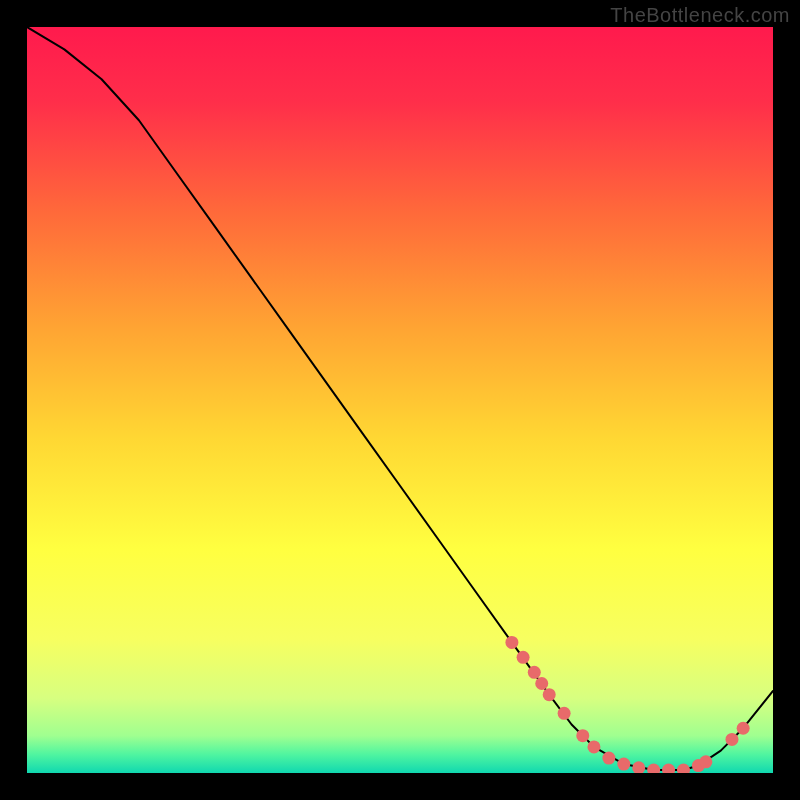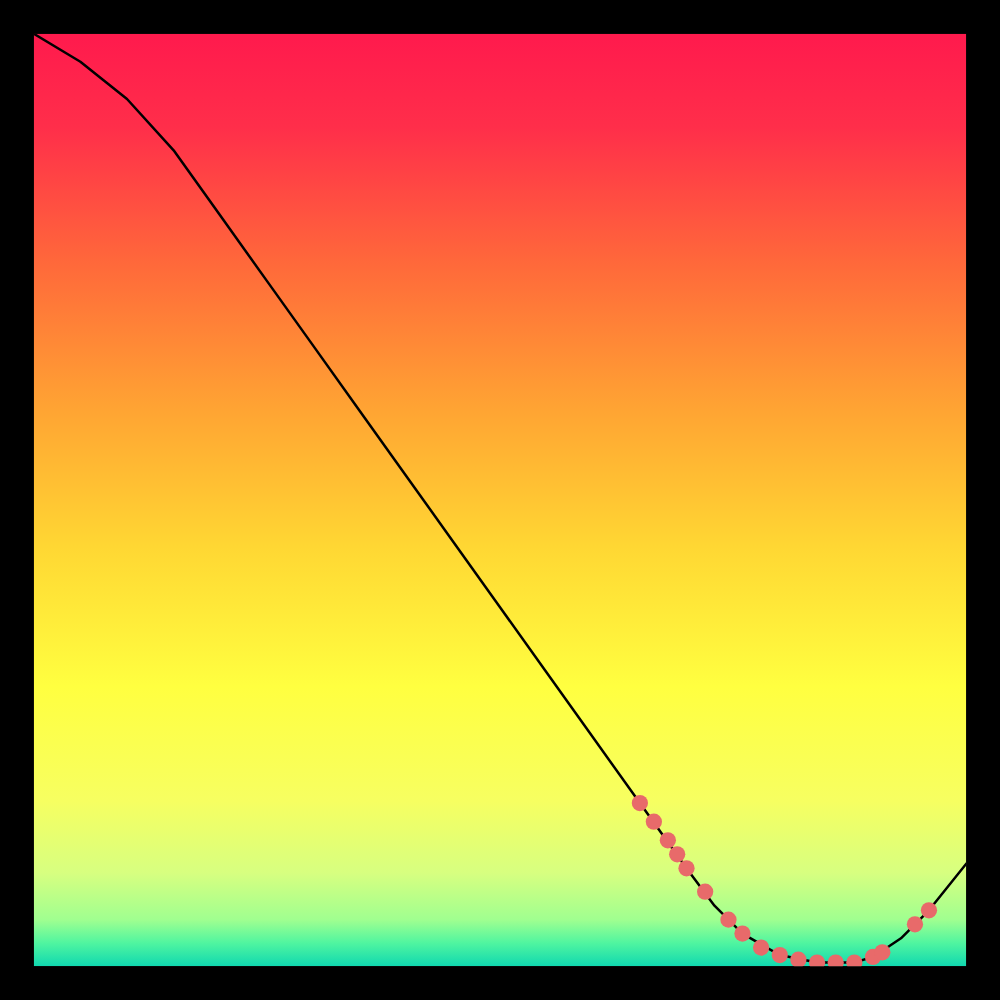--- a/index.html
+++ b/index.html
@@ -33,20 +33,21 @@
     top: 27px;
     width: 746px;
     height: 746px;
   }
   svg { display: block; }
 </style>
 </head>
 <body>
 
 <div class="outer">
+  <div class="watermark">TheBottleneck.com</div>
   <div class="plot-frame">
     <svg id="chart-svg" width="746" height="746" viewBox="0 0 746 746">
       <defs>
         <linearGradient id="bg-grad" x1="0" y1="0" x2="0" y2="1">
             <stop offset="0.00%" stop-color="#ff1a4d"></stop>
             <stop offset="10.00%" stop-color="#ff2e4a"></stop>
             <stop offset="25.00%" stop-color="#ff6a3a"></stop>
             <stop offset="40.00%" stop-color="#ffa333"></stop>
             <stop offset="55.00%" stop-color="#ffd733"></stop>
             <stop offset="70.00%" stop-color="#ffff40"></stop>

